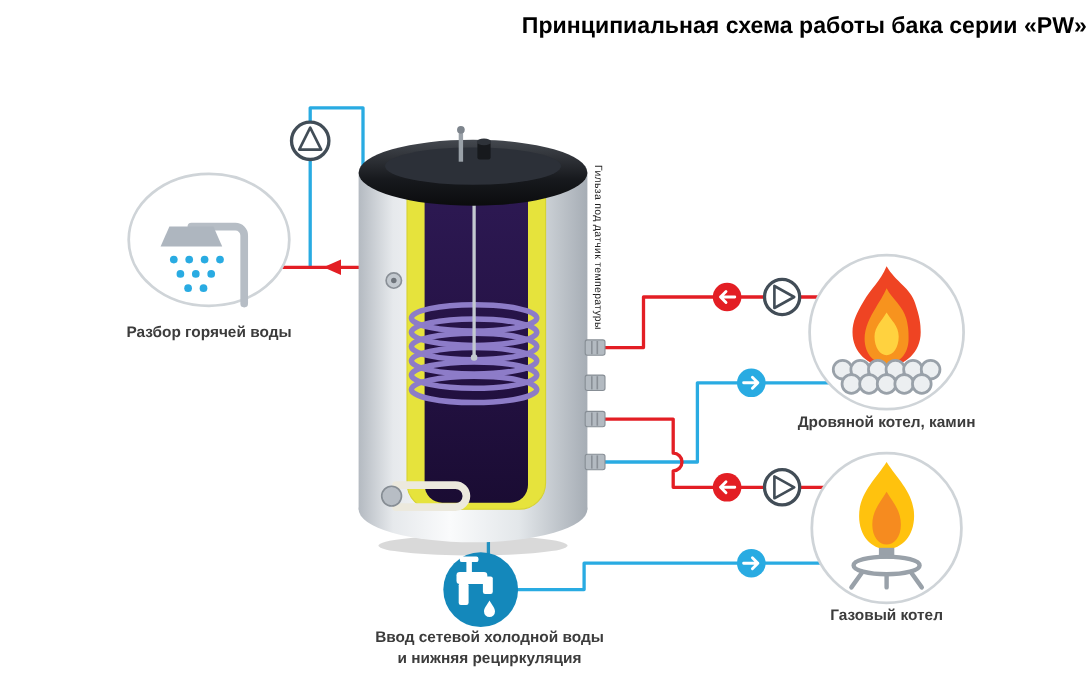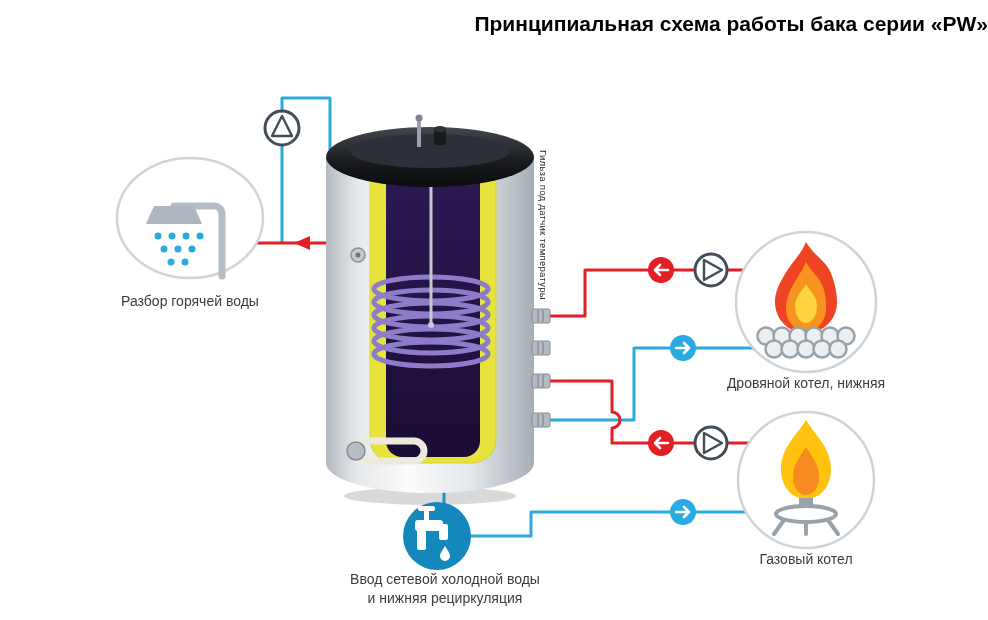--- a/index.html
+++ b/index.html
@@ -5,21 +5,21 @@
   html,body{margin:0;padding:0;background:#fff;}
   .canvas{position:relative;width:988px;height:620px;background:#fff;overflow:hidden;
           font-family:"Liberation Sans",sans-serif;}
   .title{position:absolute;top:12px;left:0;width:100%;text-align:right;margin:0;
          font-size:21px;font-weight:bold;color:#000;}
   .layer{position:absolute;left:0;top:0;}
   .tankbox{position:absolute;left:318px;top:113px;width:224px;height:398px;}
   .pipe path{fill:none;stroke-width:3;stroke-linejoin:round;}
   .pipe-blue path{stroke:var(--blue);}
   .pipe-red path{stroke:var(--red);}
-  .lbl{position:absolute;font-weight:normal;font-size:14px;color:var(--label);
+  .lbl{position:absolute;font-weight:bold;font-size:14px;color:var(--label);
        text-align:center;line-height:19px;}
   .vlabel{position:absolute;left:538px;top:150px;writing-mode:vertical-rl;
           font-size:9.5px;line-height:1;color:#1f1f1f;letter-spacing:.3px;}
 </style>
 </head>
 <body>
 
 <div class="canvas">
 
   <h1 class="title">Принципиальная схема работы бака серии «PW»</h1>
@@ -208,20 +208,20 @@
     <use href="#arrL" transform="translate(661,270)"></use>
     <use href="#pumpR" transform="translate(711,270)"></use>
     <use href="#arrR" transform="translate(683,348)"></use>
     <use href="#arrL" transform="translate(661,443)"></use>
     <use href="#pumpR" transform="translate(711,443)"></use>
     <use href="#arrR" transform="translate(683,512)"></use>
   </svg>
 
   <div class="vlabel">Гильза под датчик температуры</div>
   <div class="lbl" style="left:90px;top:292px;width:200px">Разбор горячей воды</div>
-  <div class="lbl" style="left:696px;top:374px;width:220px">Дровяной котел, нижняя</div>
+  <div class="lbl" style="left:696px;top:374px;width:220px">Дровяной котел, камин</div>
   <div class="lbl" style="left:696px;top:550px;width:220px">Газовый котел</div>
   <div class="lbl" style="left:275px;top:570px;width:340px">
     <div>Ввод  сетевой холодной воды</div>
     <div>и нижняя рециркуляция</div>
   </div>
 
 </div>
 
 </body></html>

